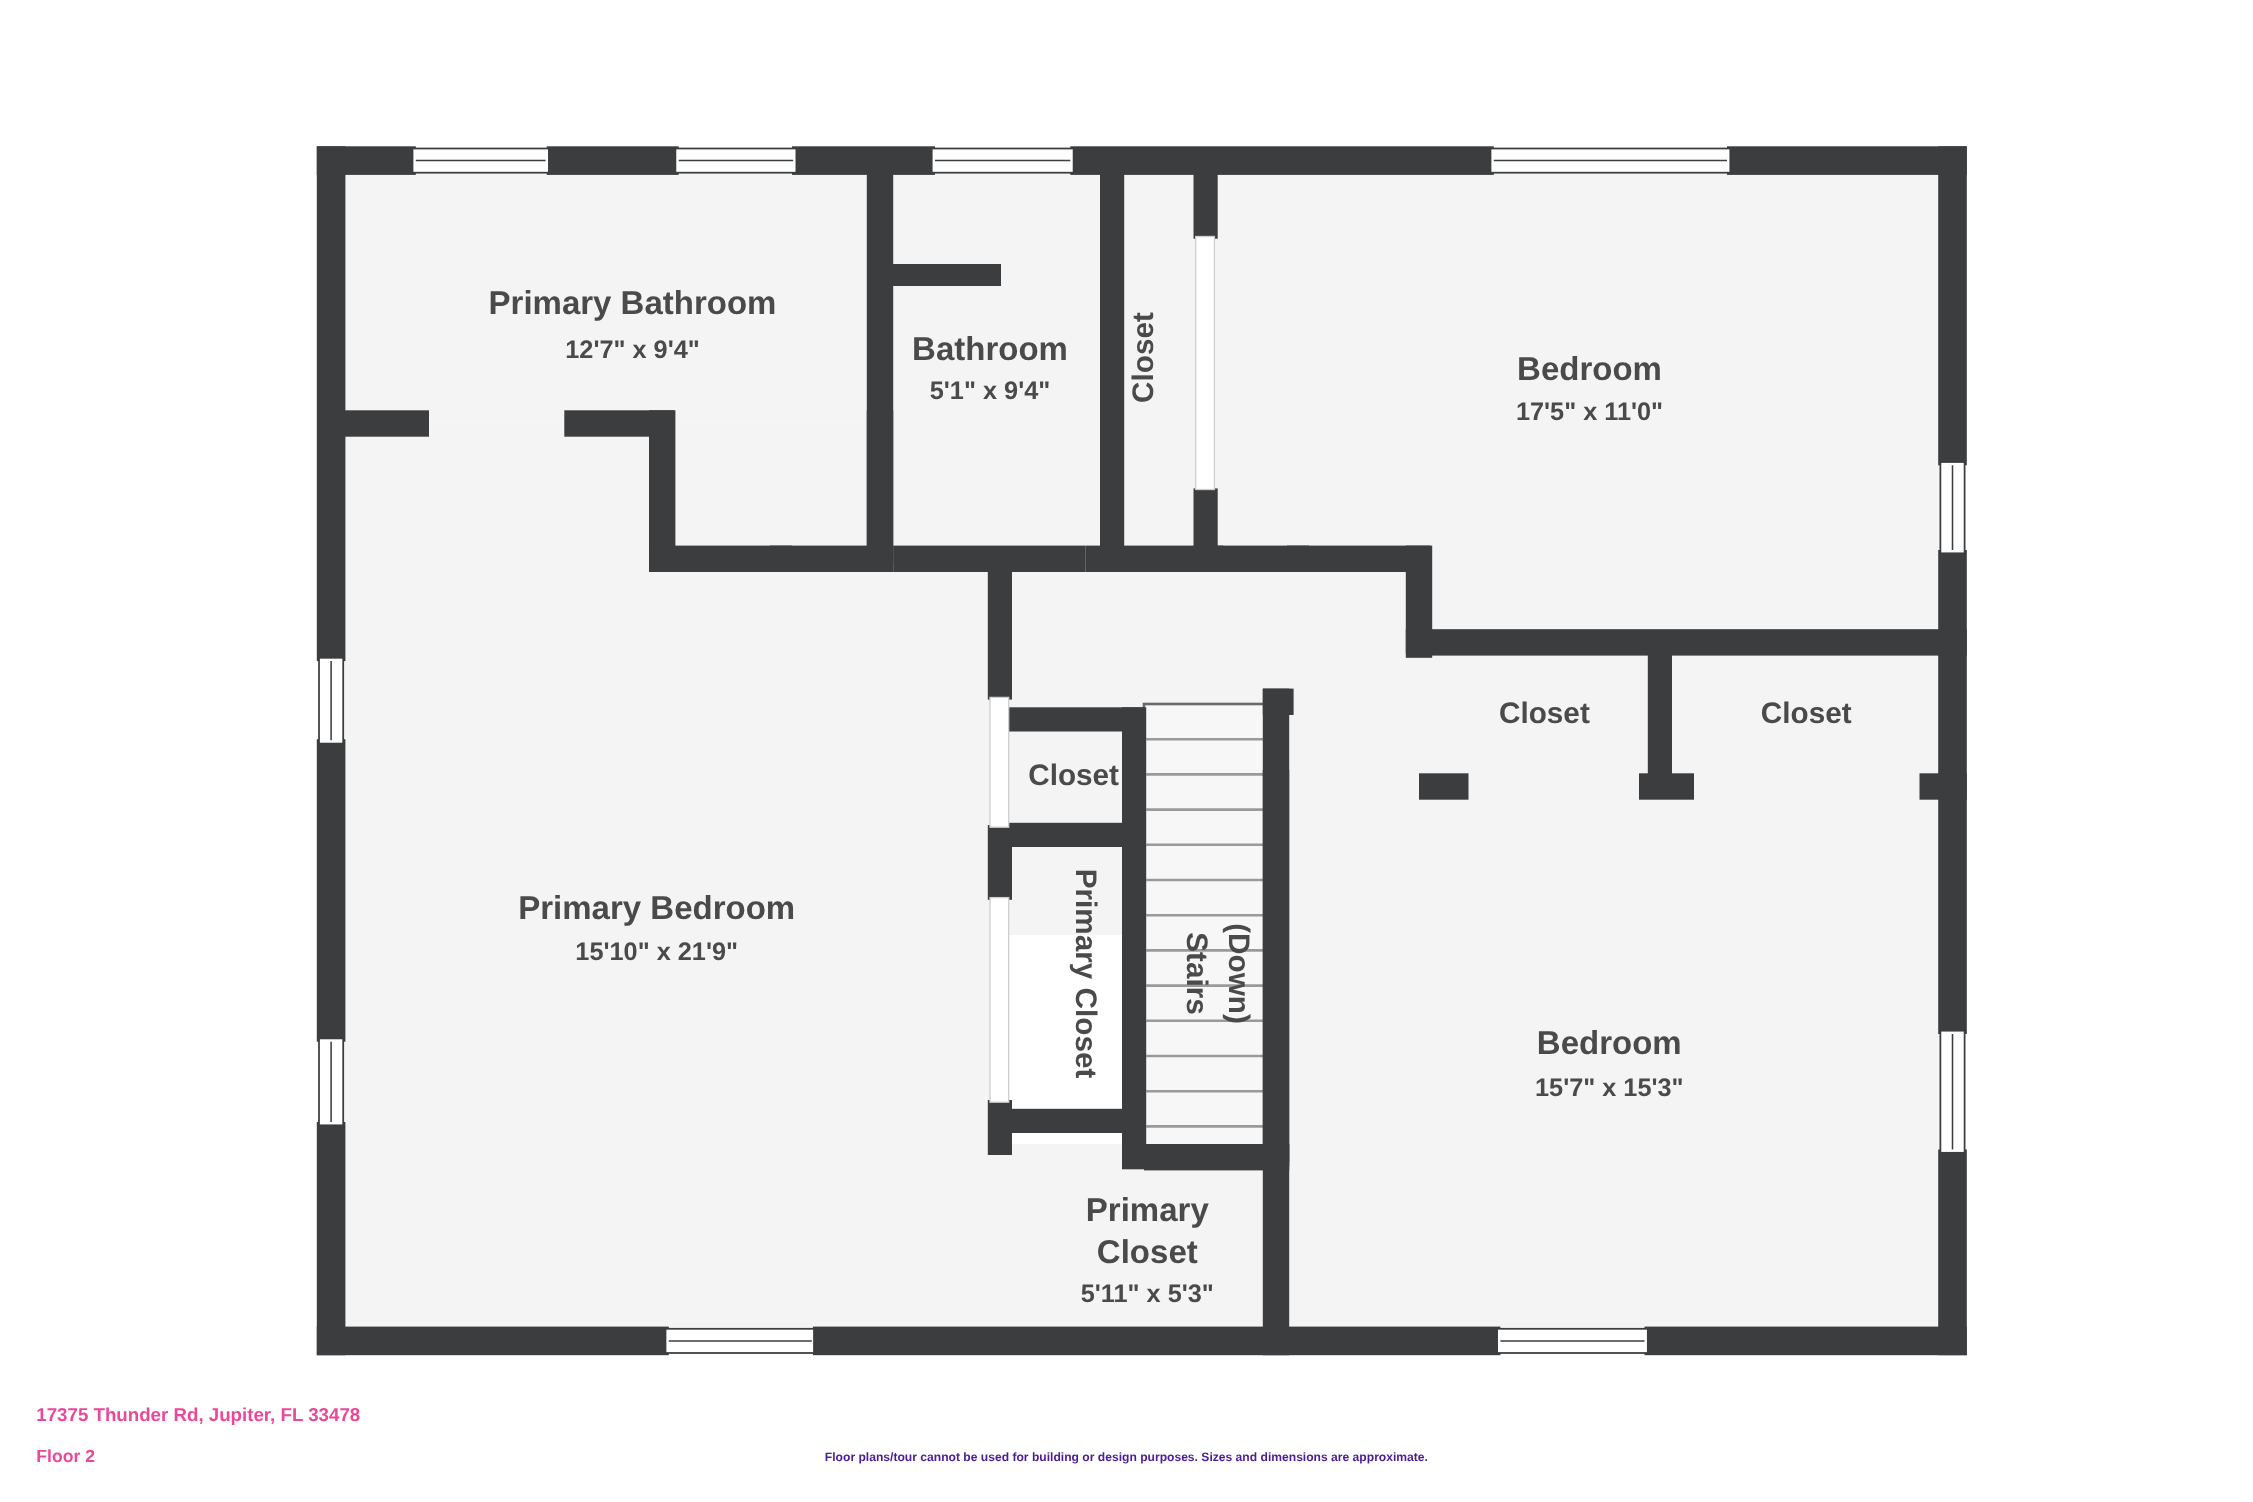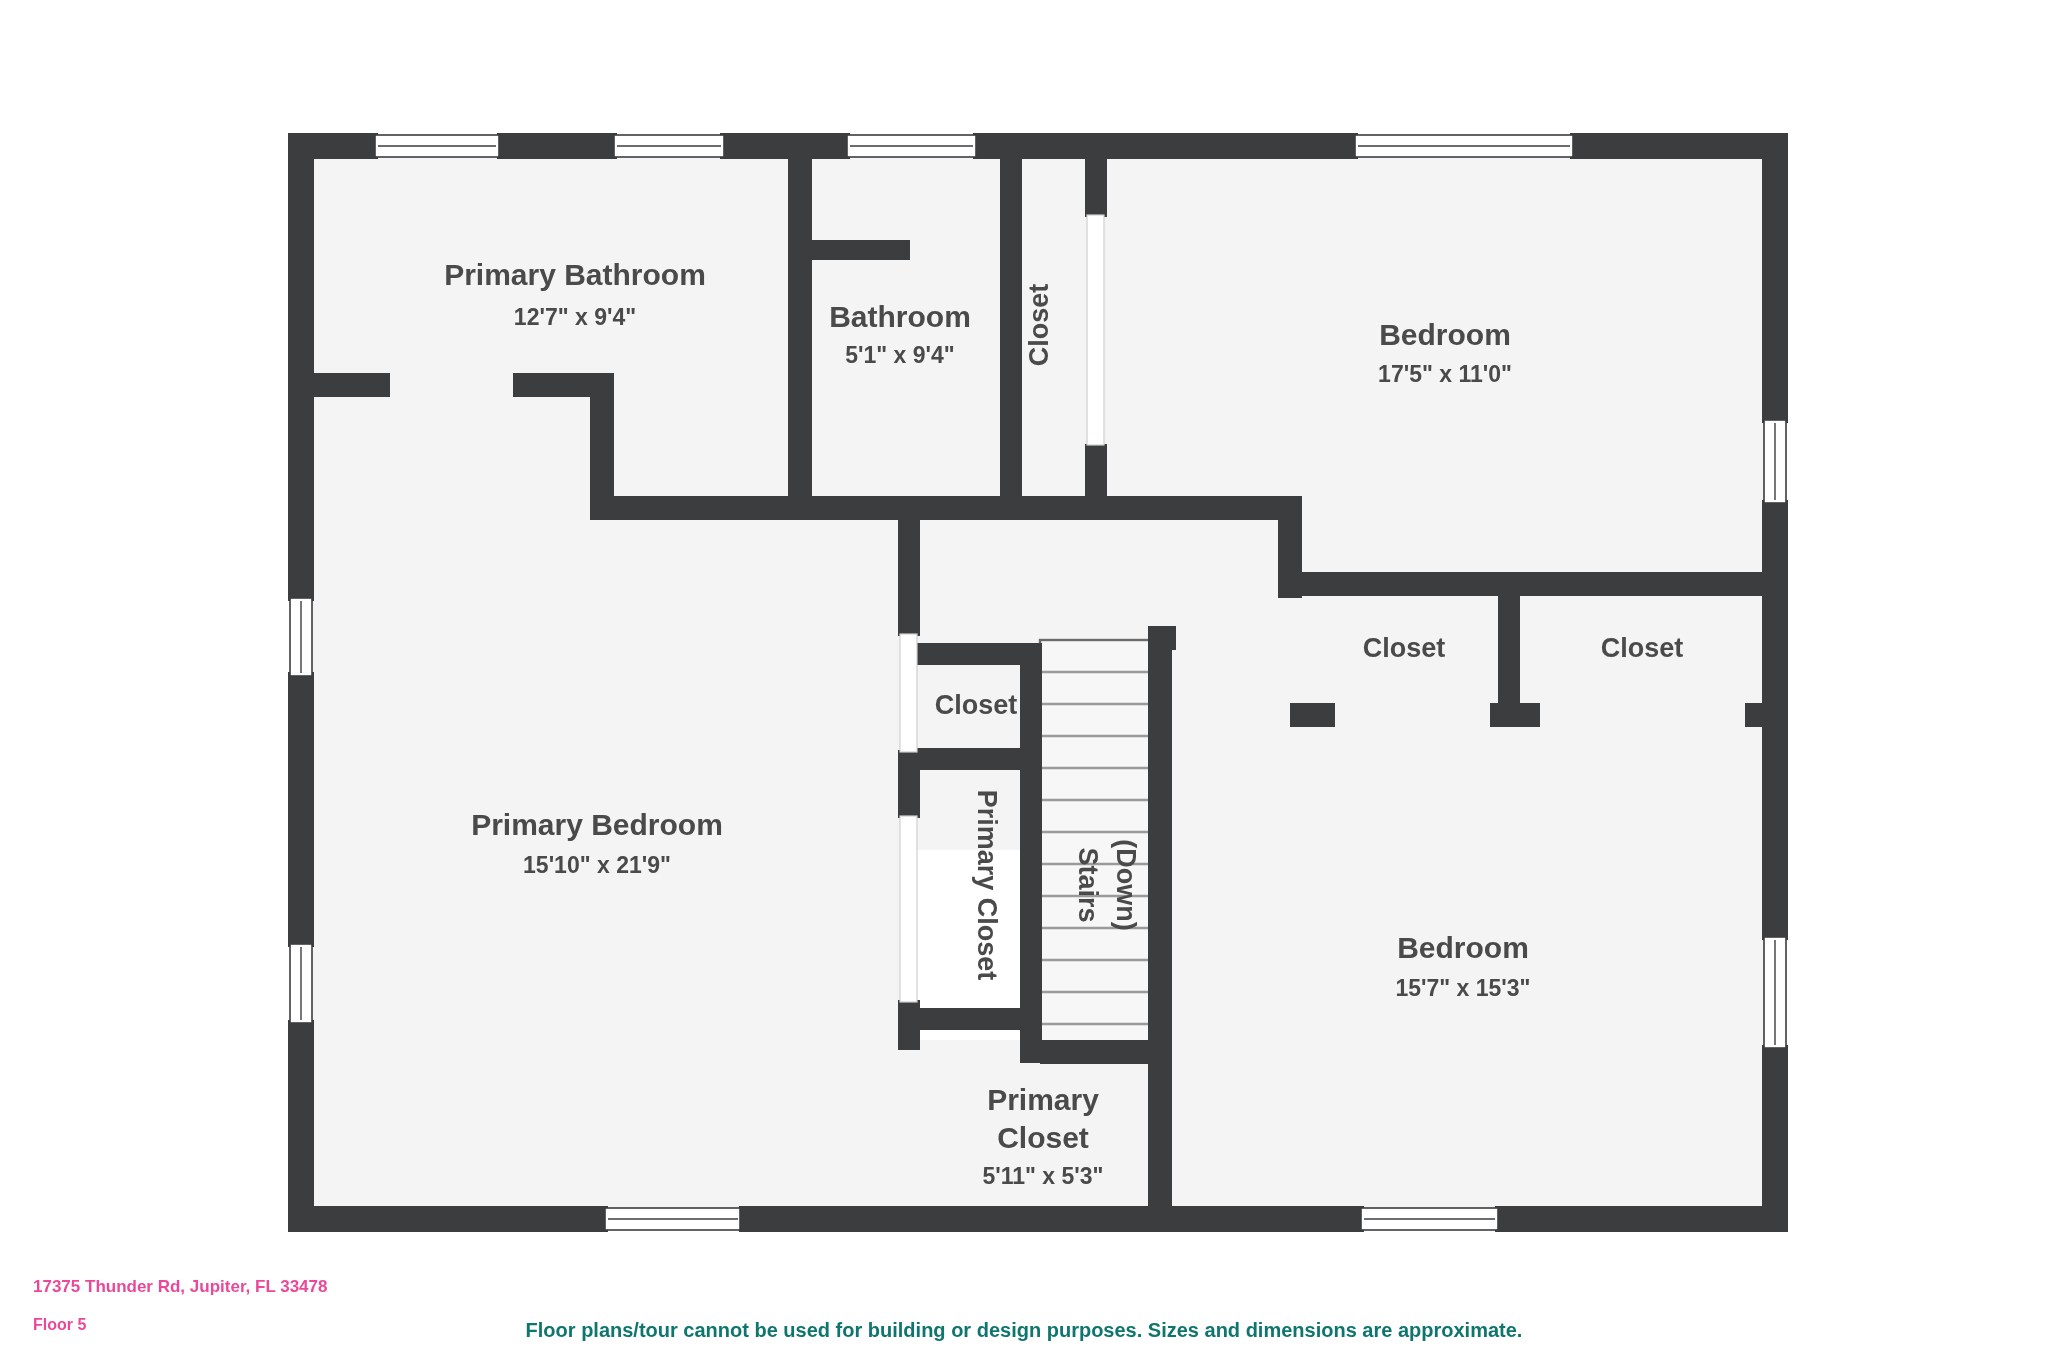--- a/index.html
+++ b/index.html
@@ -52,22 +52,22 @@
   }
   #floor-line {
     left: 33px;
     top: 1316px;
     font-size: 16px;
   }
   #disclaimer-line {
     left: 50%;
     transform: translateX(-50%);
     top: 1319px;
-    font-size: 20px;
-    color: #0f766e;
+    font-size: 11px;
+    color: #4c1d95;
   }
 </style>
 </head>
 <body>
 
 <svg id="plan-svg" width="2048" height="1365" viewBox="0 0 2048 1365">
 
   <g>
 
     <rect x="290" y="135" width="510" height="250" fill="#f4f4f4"></rect>
@@ -275,14 +275,14 @@
     <text class="room-name" x="1463" y="958" text-anchor="middle">Bedroom</text>
     <text class="room-dim" x="1463" y="996" text-anchor="middle">15'7" x 15'3"</text>
 
     <text class="room-name" x="1043" y="1110" text-anchor="middle">Primary</text>
     <text class="room-name" x="1043" y="1148" text-anchor="middle">Closet</text>
     <text class="room-dim" x="1043" y="1184" text-anchor="middle">5'11" x 5'3"</text>
   </g>
 </svg>
 
 <div class="footer-text" id="addr-line">17375 Thunder Rd, Jupiter, FL 33478</div>
-<div class="footer-text" id="floor-line">Floor 5</div>
+<div class="footer-text" id="floor-line">Floor 2</div>
 <div class="footer-text" id="disclaimer-line">Floor plans/tour cannot be used for building or design purposes. Sizes and dimensions are approximate.</div>
 
 </body></html>

